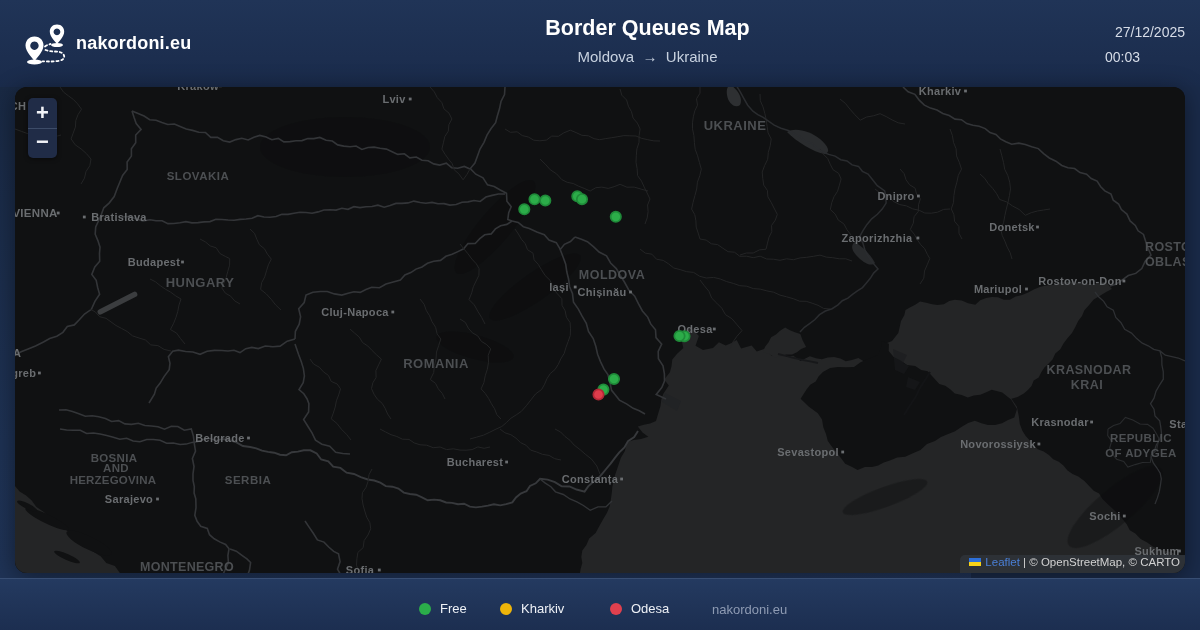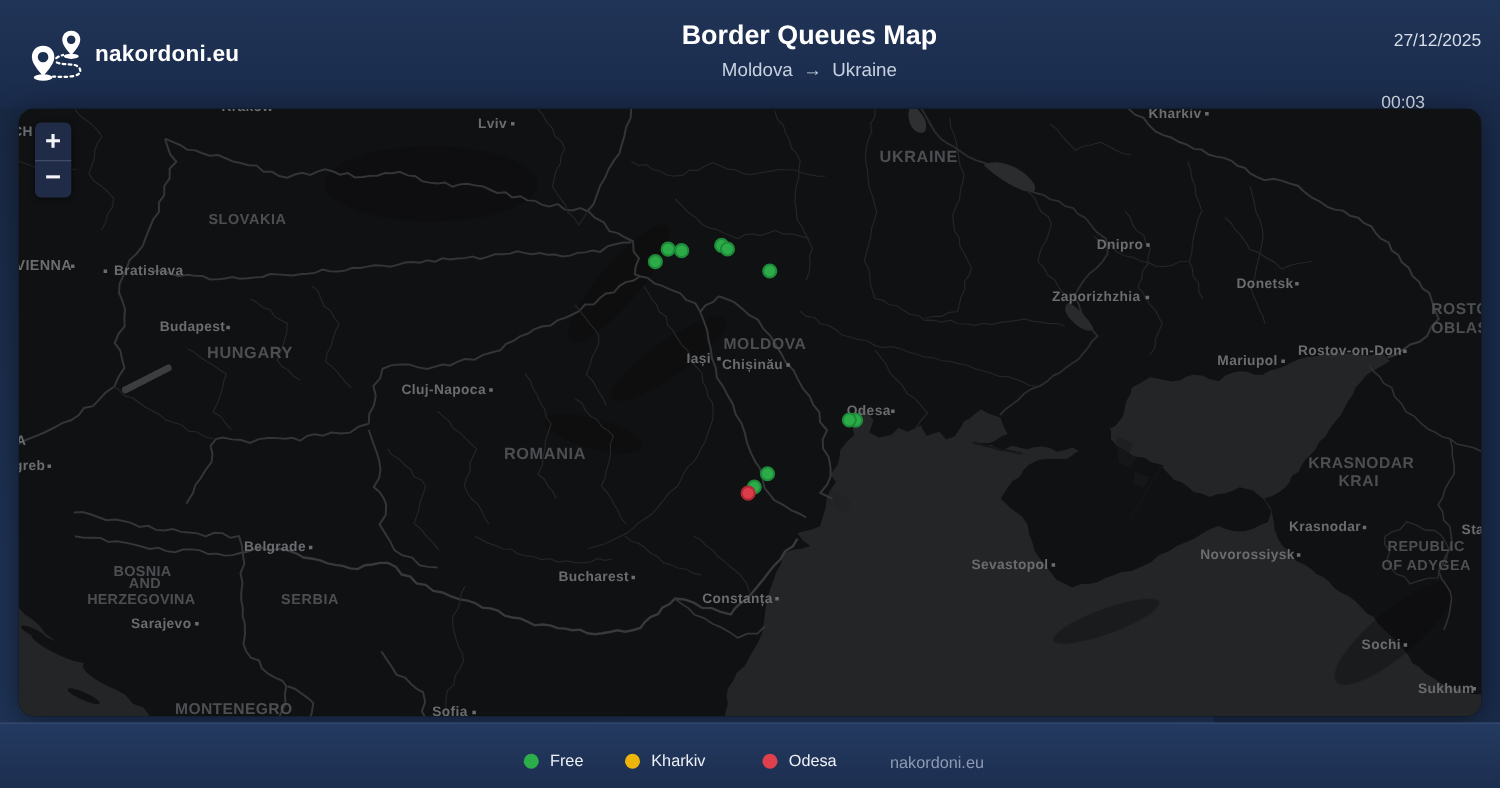--- a/index.html
+++ b/index.html
@@ -4,21 +4,21 @@
 html,body{margin:0;padding:0;width:1200px;height:630px;overflow:hidden;background:#1a2b4a;font-family:"Liberation Sans",sans-serif;}
 #page{position:absolute;width:971px;height:630px;background:linear-gradient(160deg,#182740 0%,#1e3254 45%,#22365c 100%);}
 #header{position:absolute;left:0;top:0;width:1200px;height:87px;background:linear-gradient(180deg,#203457 0%,#1a2b4b 100%);display:flex;align-items:center;}
 #logo{position:absolute;left:24px;top:18px;width:48px;height:48px;}
 #logotext{position:absolute;left:76px;top:33px;font-size:18px;font-weight:bold;color:#fff;letter-spacing:0.2px;}
 #titleblock{position:absolute;left:0;top:0;width:1295px;height:87px;text-align:center;}
 #title{margin-top:16px;font-size:21.5px;font-weight:bold;color:#fff;}
 #subtitle{margin-top:7px;font-size:15px;color:#c7d1df;}
 #dateblock{position:absolute;left:1105px;top:0;font-size:14px;color:#d7dde8;}
 #date1{position:absolute;left:0;top:24px;width:80px;text-align:right;}
-#date2{position:absolute;left:0;top:49px;width:80px;margin-top:24px;}
+#date2{position:absolute;left:0;top:49px;width:80px;}
 #map{position:absolute;left:15px;top:87px;width:1170px;height:486px;border-radius:12px;overflow:hidden;background:#101112;box-shadow:0 4px 24px rgba(0,0,0,.45);}
 #footer{position:absolute;left:0;top:578px;width:1200px;height:52px;background:linear-gradient(180deg,#243a60 0%,#1c2e50 100%);border-top:1px solid rgba(130,160,210,.28);}
 .lg{position:absolute;top:603px;width:12px;height:12px;border-radius:50%;}
 .lt{position:absolute;top:601px;font-size:13px;color:#eef1f6;}
 #nak{position:absolute;left:712px;top:602px;font-size:13px;color:#8e9bb3;}
 #zoomctl{position:absolute;left:13px;top:11px;width:29px;height:60px;background:#202c47;border-radius:5px;box-shadow:0 1px 4px rgba(0,0,0,.5);}
 #zoomctl .zb{width:29px;height:30px;color:#f2f4f8;text-align:center;font-weight:bold;font-size:22px;line-height:29px;}
 #zoomctl .sep{height:1px;background:#3d4c68;margin:0;}
 #attr{position:absolute;right:0px;bottom:0px;height:17px;background:rgba(47,51,57,.88);border-radius:5px 0 0 0;font-size:11.5px;color:#d2d2d2;padding:1px 5px 0 9px;white-space:nowrap;}
 #attr .lf{color:#4a7fd6;}
@@ -217,20 +217,21 @@
           <circle cx="599.0" cy="292.0" r="5.2" fill="#2cac49" stroke="#1f8a39" stroke-width="1.7"></circle>
           <circle cx="588.4" cy="302.6" r="5.2" fill="#2cac49" stroke="#1f8a39" stroke-width="1.7"></circle>
           <circle cx="583.5" cy="307.5" r="5.2" fill="#dd3c4b" stroke="#b02836" stroke-width="1.7"></circle>
         </g>
 </svg>
 <div id="zoomctl">
         <div class="zb">+</div>
         <div class="sep"></div>
         <div class="zb" style="line-height:26px;">−</div>
       </div>
+<div id="attr"><span class="fl"></span><span class="lf">Leaflet</span> | © OpenStreetMap, © CARTO</div>
 </div>
 <div id="footer"></div>
 <div class="lg" style="left:419px;background:#2bad4a;"></div>
     <div class="lt" style="left:440px;">Free</div>
 <div class="lg" style="left:500px;background:#eeb50a;"></div>
     <div class="lt" style="left:521px;">Kharkiv</div>
 <div class="lg" style="left:610px;background:#e0404e;"></div>
     <div class="lt" style="left:631px;">Odesa</div>
 <div id="nak">nakordoni.eu</div>
 </div>

